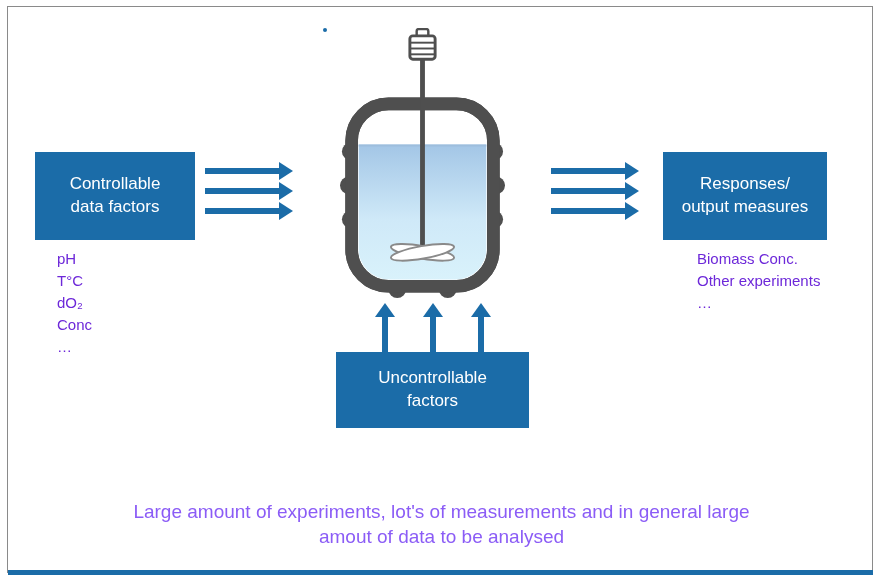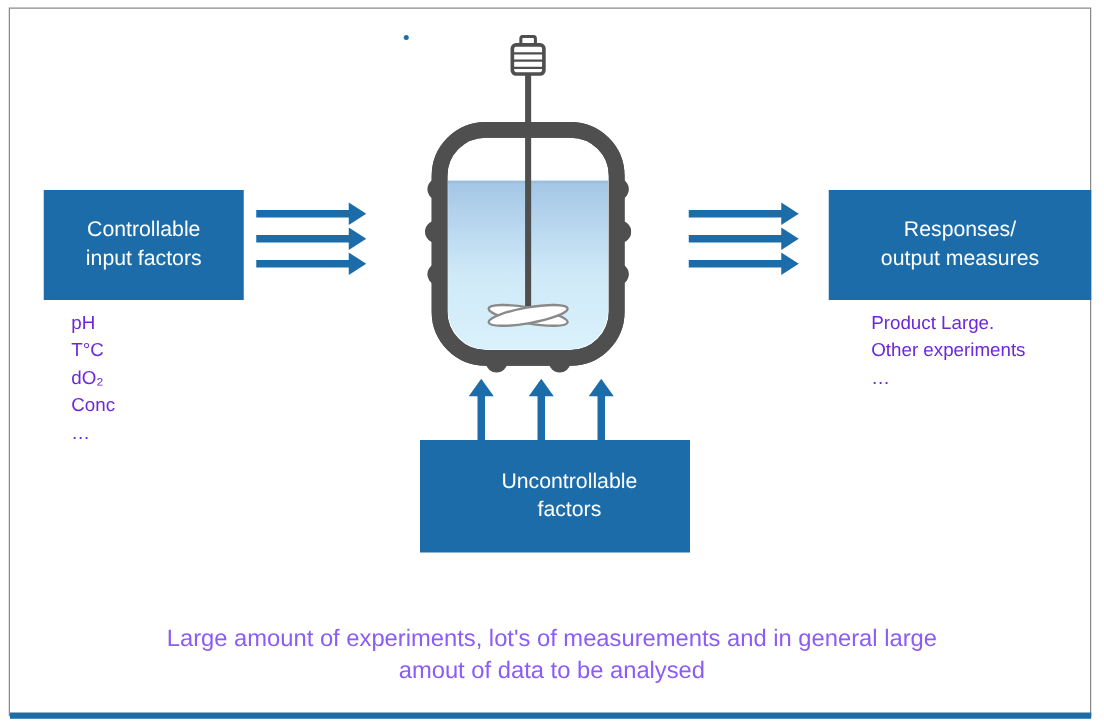--- a/index.html
+++ b/index.html
@@ -18,22 +18,22 @@
   }
   .accent-bar{position:absolute;left:8px;right:10px;bottom:7px;height:5px;background:var(--accent);}
   .dot{position:absolute;left:323px;top:28px;width:4px;height:4px;border-radius:50%;background:var(--accent);}
 
   .box{
     position:absolute;background:var(--accent);color:#fff;
     display:flex;align-items:center;justify-content:center;text-align:center;
     font-size:17px;line-height:1.35;white-space:pre-line;
   }
   .box-left{left:35px;top:152px;width:160px;height:88px;}
-  .box-right{left:663px;top:152px;width:210px;height:88px;}
-  .box-bottom{left:336px;top:352px;width:193px;height:90px;padding-left:23px;}
+  .box-right{left:663px;top:152px;width:164px;height:88px;}
+  .box-bottom{left:336px;top:352px;width:193px;height:76px;}
 
   .list{position:absolute;font-size:15px;line-height:22px;color:#6d28d9;}
   .list-left{left:57px;top:248px;}
   .list-right{left:697px;top:248px;}
   .list .li{height:22px;}
 
   .arrow-h{position:absolute;width:88px;height:18px;}
   .arrow-h .shaft{position:absolute;left:0;right:13px;top:6px;height:6px;background:var(--accent);}
   .arrow-h .head{
     position:absolute;right:0;top:0;width:0;height:0;
@@ -61,21 +61,21 @@
 </style>
 </head>
 <body>
 
 <div class="stage">
 
   <div class="frame"></div>
   <div class="dot"></div>
 
   <div class="box box-left">Controllable
-input factors</div>
+data factors</div>
   <div class="list list-left">
     <div class="li">pH</div>
     <div class="li">T°C</div>
     <div class="li">dO₂</div>
     <div class="li">Conc</div>
     <div class="li">…</div>
   </div>
 
   <div class="arrow-h ah1">
       <div class="shaft"></div>
@@ -140,21 +140,21 @@
       <div class="head"></div>
     </div>
   <div class="arrow-h ah6">
       <div class="shaft"></div>
       <div class="head"></div>
     </div>
 
   <div class="box box-right">Responses/
 output measures</div>
   <div class="list list-right">
-    <div class="li">Product Large.</div>
+    <div class="li">Biomass Conc.</div>
     <div class="li">Other experiments</div>
     <div class="li">…</div>
   </div>
 
   <div class="arrow-v av1">
       <div class="head"></div>
       <div class="shaft"></div>
     </div>
   <div class="arrow-v av2">
       <div class="head"></div>

